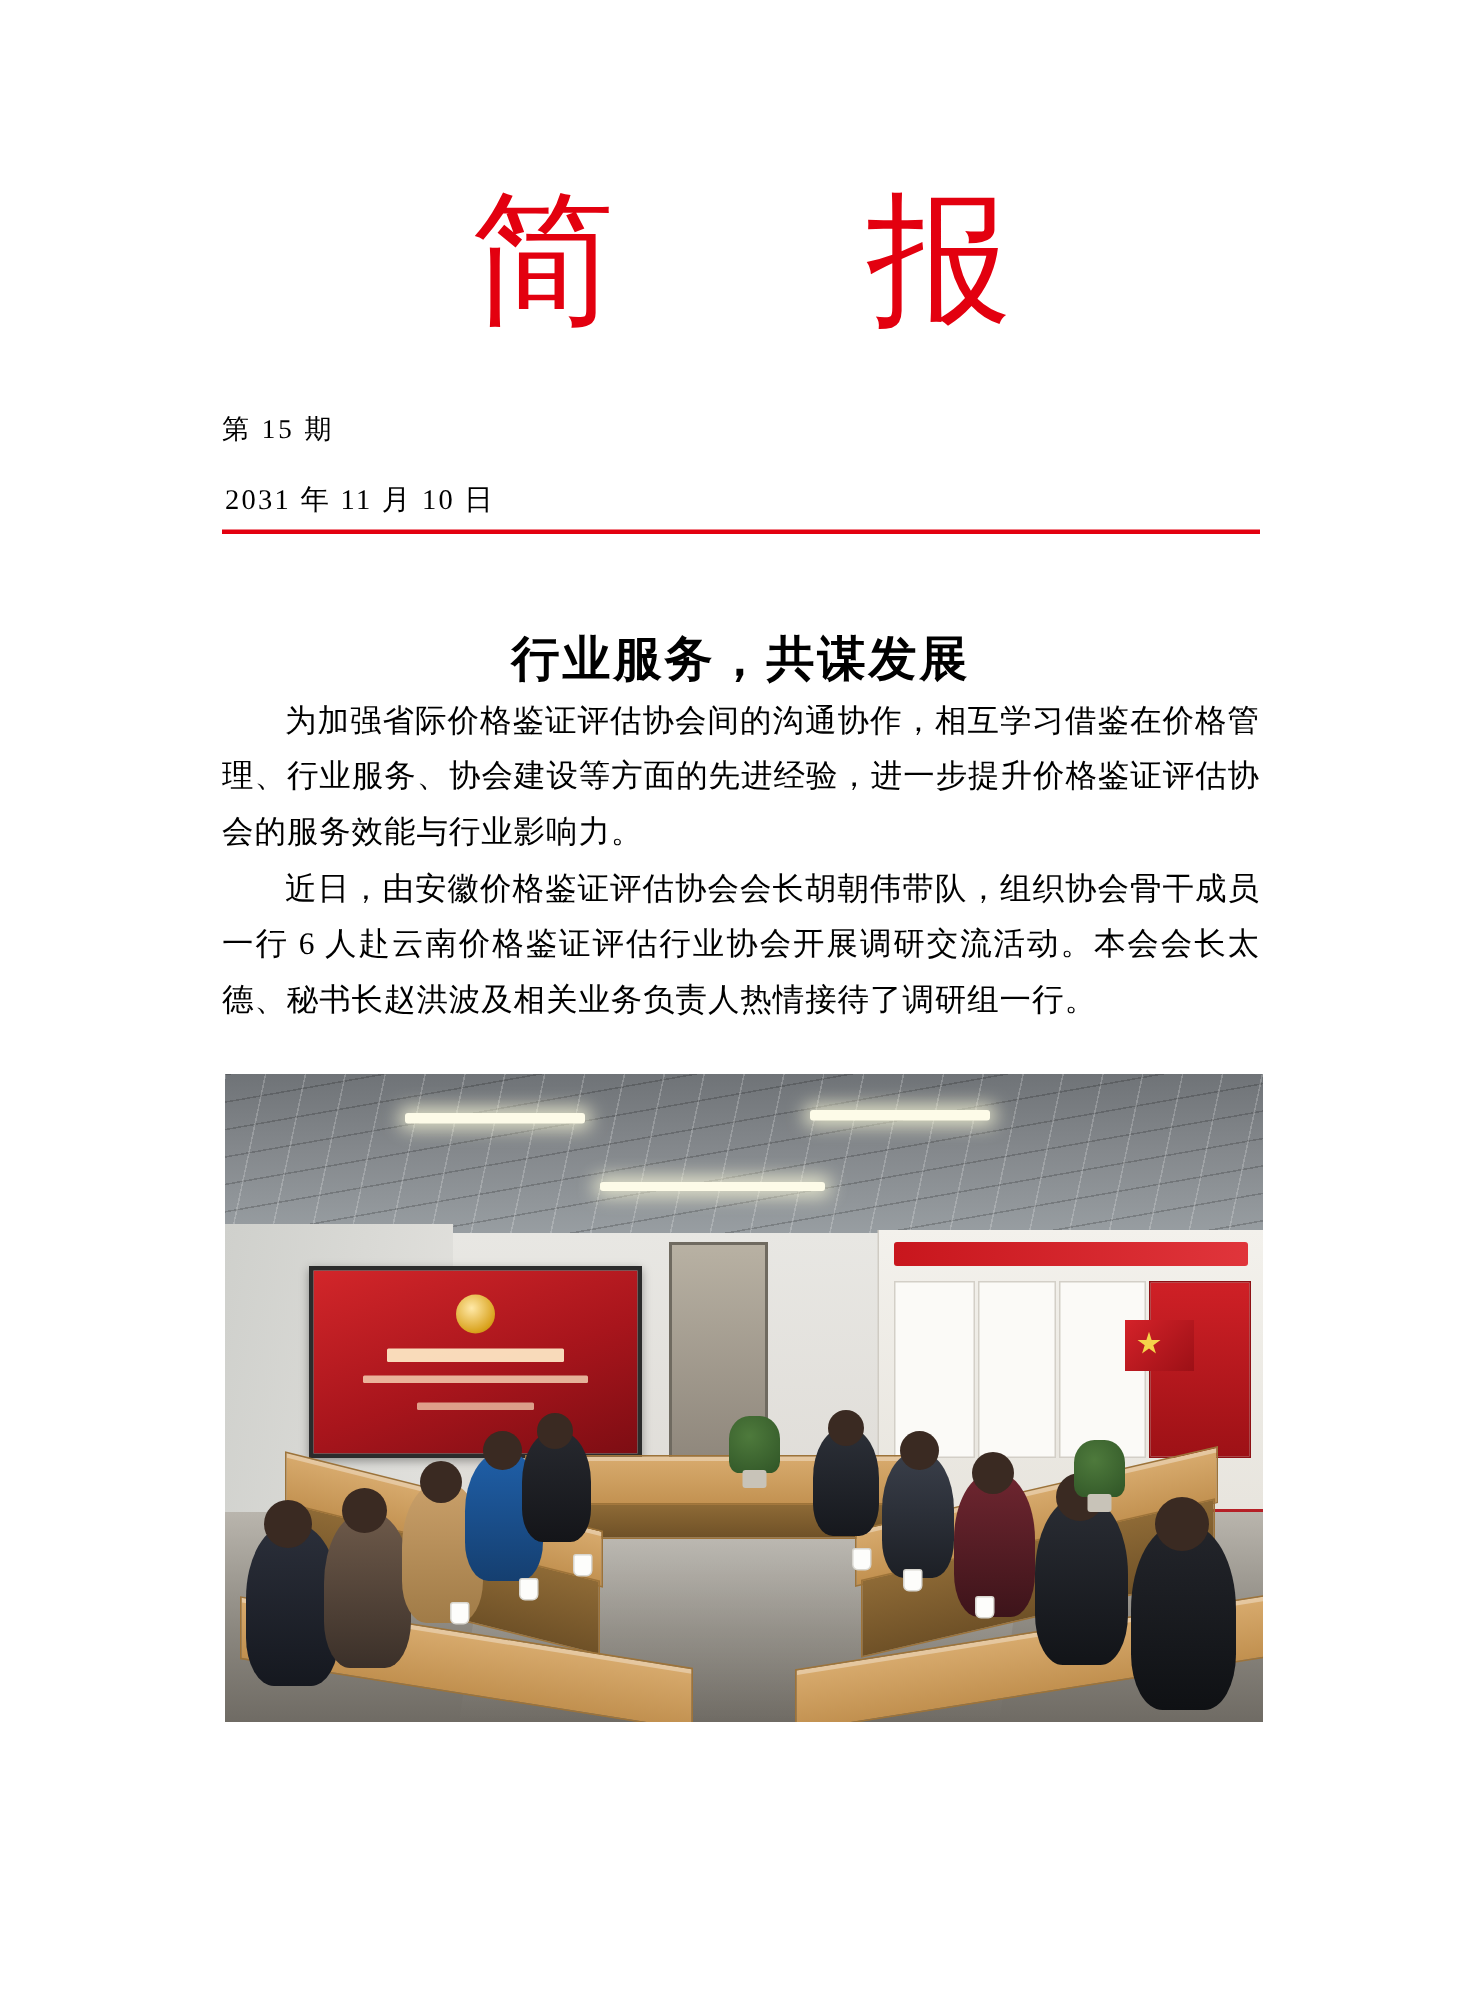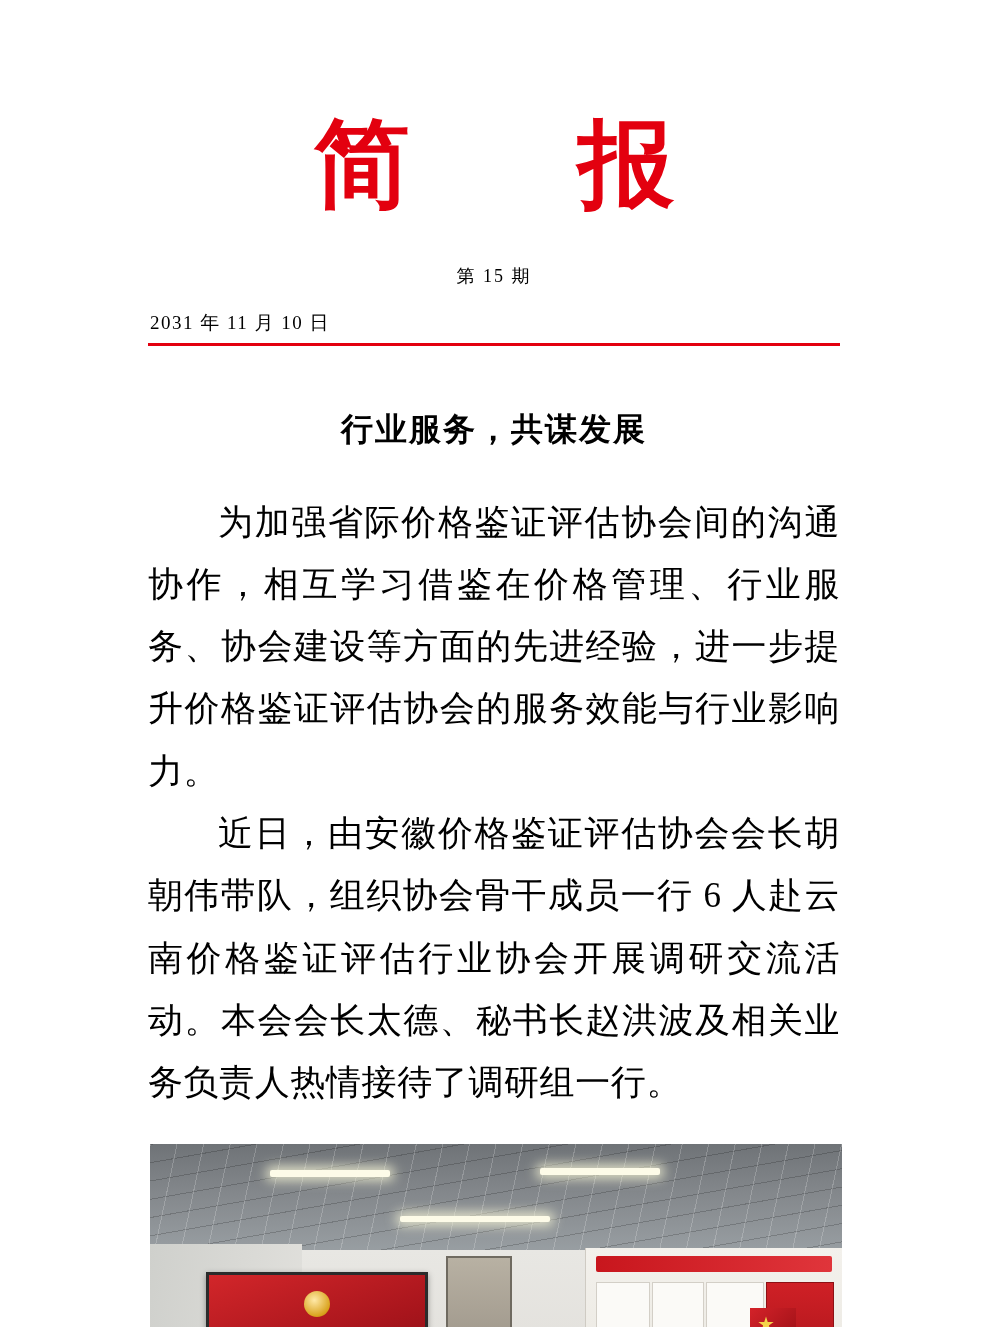--- a/index.html
+++ b/index.html
@@ -21,32 +21,32 @@
     box-sizing: border-box;
     padding: 0 148px;
     position: relative;
   }
 
   
   .masthead-title {
     text-align: center;
     color: #e3000f;
     font-family: "DejaVu Serif", "Liberation Serif", serif;
-    font-weight: bold;
+    font-weight: normal;
     font-size: 96px;
     letter-spacing: 36px;
     text-indent: 36px;
     line-height: 1.12;
-    margin: 0;
+    margin: 10px;
     padding-top: 110px;
     white-space: nowrap;
   }
 
   .issue-line {
-    text-align: center;
+    text-align: left;
     font-size: 18px;
     letter-spacing: 2px;
     margin-top: 46px;
     font-family: "Liberation Serif", "DejaVu Serif", serif;
   }
 
   .meta-row {
     display: flex;
     justify-content: space-between;
     align-items: flex-end;
@@ -73,24 +73,23 @@
   .article-title {
     text-align: center;
     font-size: 32px;
     font-weight: bold;
     letter-spacing: 2px;
     margin: 62px 0 0 0;
     font-family: "DejaVu Serif", "Liberation Serif", serif;
   }
 
   .body-text {
-    font-size: 35px;
+    font-size: 21px;
     line-height: 1.78;
     letter-spacing: 0.6px;
-    margin-top: 40px;
     text-align: justify;
     text-justify: inter-ideograph;
   }
   .body-text p {
     margin: 0;
     text-indent: 2em;
   }
 
   
   .photo-wrap {

